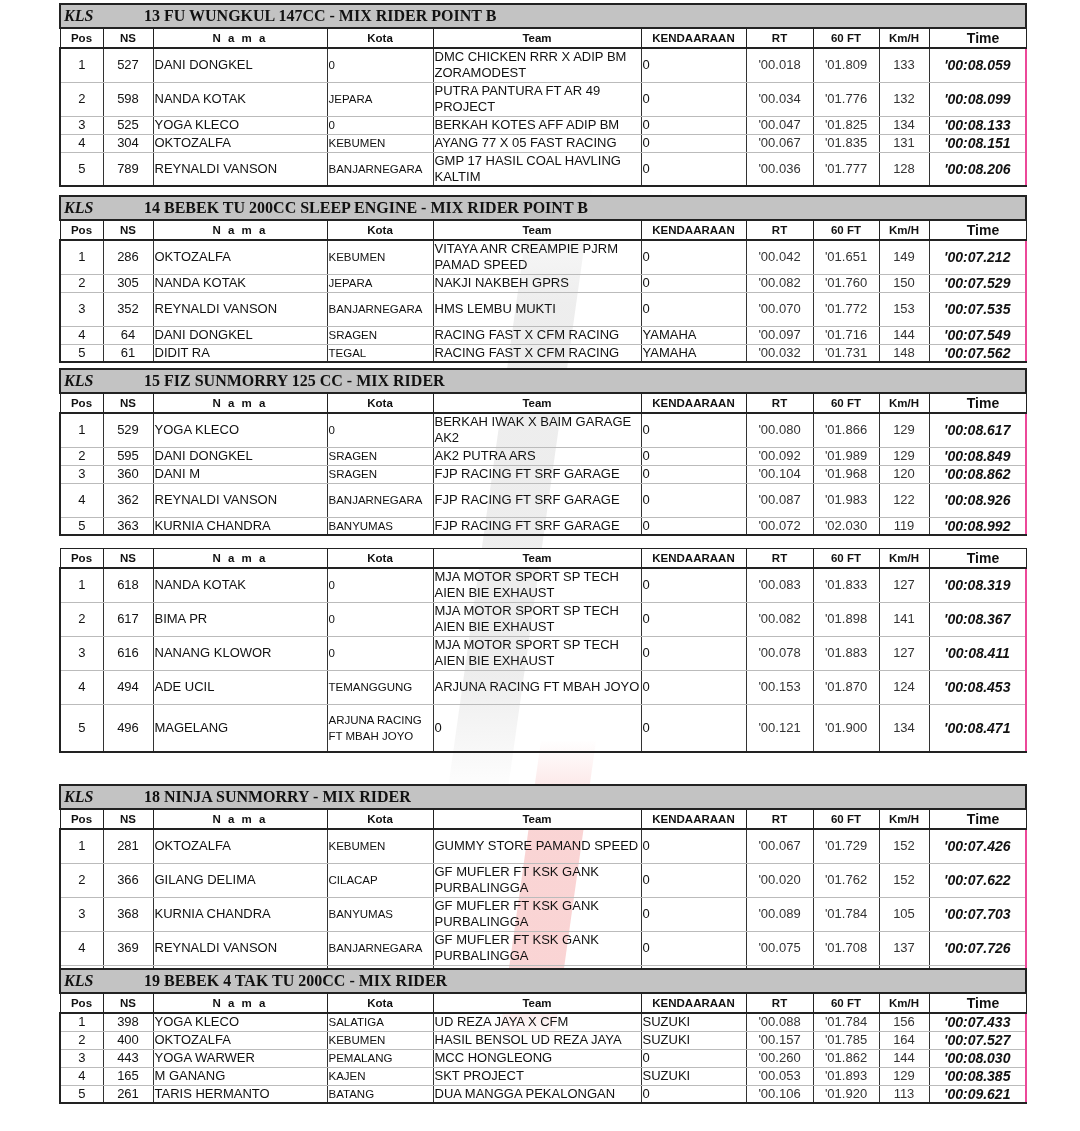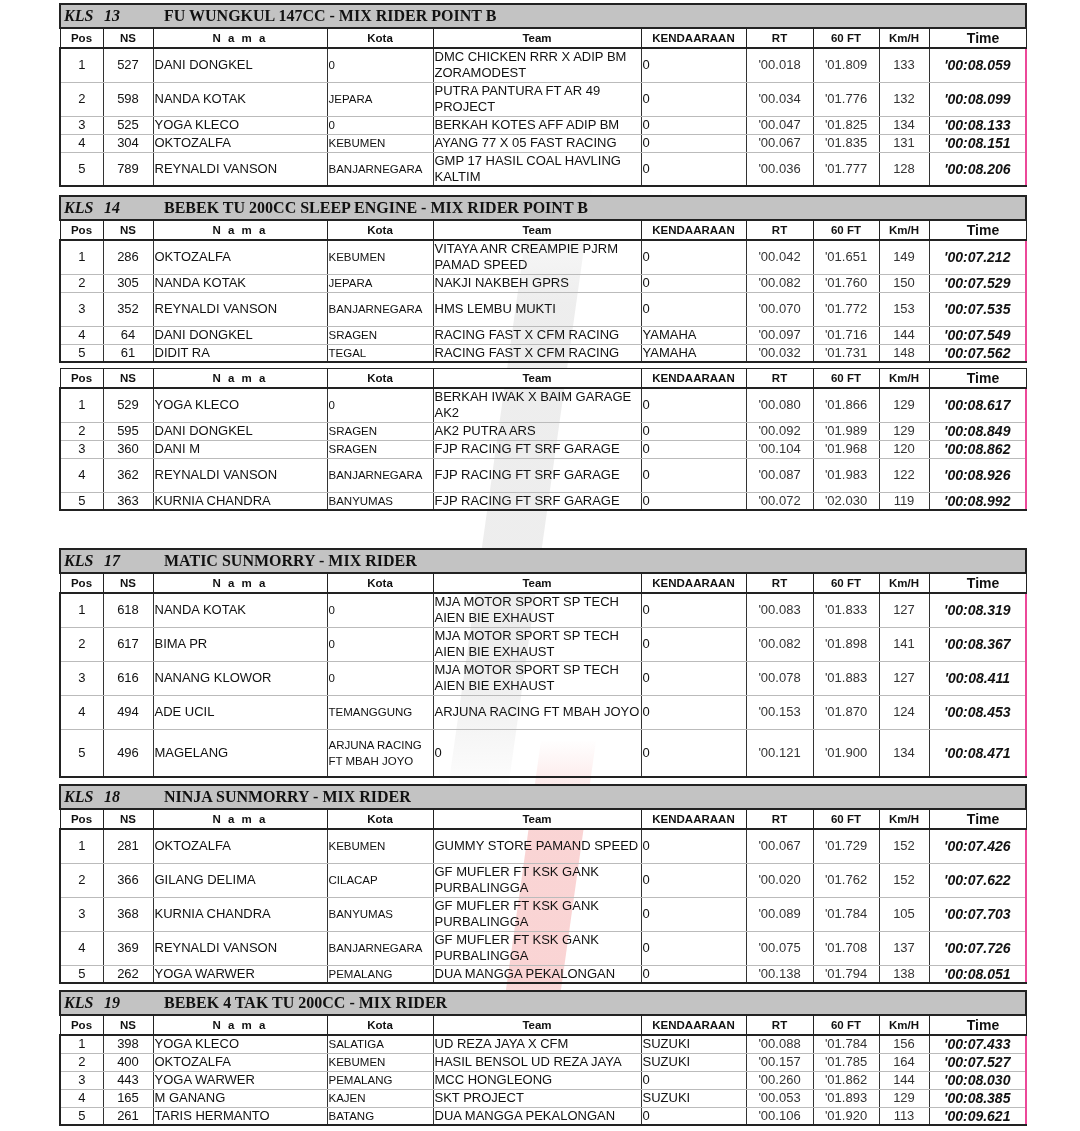--- a/index.html
+++ b/index.html
@@ -12,21 +12,21 @@
                     transform: skewX(-8deg); }
   .watermark .wm2 { position: absolute; left: 50px; top: 560px; width: 55px; height: 300px;
                     background: linear-gradient(180deg, rgba(230,60,60,0.0), rgba(230,60,60,0.22) 30%, rgba(230,60,60,0.22) 80%, rgba(230,60,60,0.0));
                     transform: skewX(-8deg); }
   .block { position: absolute; left: 59px; width: 966px; z-index: 1; }
   table { border-collapse: collapse; width: 966px; table-layout: fixed; }
   .title-row td { background: #c3c3c3; border: 2px solid #222; height: 22px; padding: 0 0 0 3px;
                   font-family: "Liberation Serif", serif; font-weight: bold; font-size: 16px;
                   white-space: nowrap; }
   .title-row .kls { font-style: italic; display: inline-block; width: 40px; }
-  .title-row .num { font-style: italic; display: inline-block; width: 56px; text-align: left; }
+  .title-row .num { display: inline-block; width: 56px; text-align: right; }
   th { font-size: 11.5px; font-weight: bold; border: 1px solid #222; border-bottom: 2px solid #222;
        height: 18px; padding: 0; text-align: center; background: #fff; }
   th.time-h { font-size: 14px; padding-left: 11px; }
   th.nama-h { letter-spacing: 2px; }
   td.c { border: 1px solid #333; border-top: 1px solid #bbb; border-bottom: 1px solid #bbb;
          font-size: 13px; padding: 0 1px; line-height: 16px; vertical-align: middle; background: transparent; }
   td.pos, td.ns, td.rt, td.ft, td.kmh { text-align: center; }
   td.kota { font-size: 11.5px; }
   td.team { font-size: 13px; line-height: 16px; }
   td.time { font-weight: bold; font-size: 14px; text-align: center; }
@@ -247,20 +247,123 @@
     <td class="c rt">'00.032</td>
     <td class="c ft">'01.731</td>
     <td class="c kmh">148</td>
     <td class="c time">'00:07.562</td>
   </tr>
 </tbody>
     </table>
   </div>
 
   <div class="block" style="top: 368px;">
+    <table>
+      <colgroup>
+        <col class="cpos">
+          <col class="cns">
+          <col class="cnama">
+          <col class="ckota">
+          <col class="cteam">
+        <col class="cken">
+          <col class="crt">
+          <col class="cft">
+          <col class="ckmh">
+          <col class="ctime">
+      </colgroup>
+      <thead>
+        <tr class="title-row">
+          <td colspan="10">
+            <span class="kls">KLS</span><span class="num">15</span>
+            <span>FIZ SUNMORRY 125 CC - MIX RIDER</span>
+          </td>
+        </tr>
+        <tr>
+          <th>Pos</th>
+          <th>NS</th>
+          <th class="nama-h">N a m a</th>
+          <th>Kota</th>
+          <th>Team</th>
+          <th>KENDAARAAN</th>
+          <th>RT</th>
+          <th>60 FT</th>
+          <th>Km/H</th>
+          <th class="time-h">Time</th>
+        </tr>
+      </thead>
+      <tbody>
+  <tr style="height: 34px;">
+    <td class="c pos">1</td>
+    <td class="c ns">529</td>
+    <td class="c nama">YOGA KLECO</td>
+    <td class="c kota">0</td>
+    <td class="c team">BERKAH IWAK X BAIM GARAGE AK2</td>
+    <td class="c ken">0</td>
+    <td class="c rt">'00.080</td>
+    <td class="c ft">'01.866</td>
+    <td class="c kmh">129</td>
+    <td class="c time">'00:08.617</td>
+  </tr>
+
+  <tr style="height: 18px;">
+    <td class="c pos">2</td>
+    <td class="c ns">595</td>
+    <td class="c nama">DANI DONGKEL</td>
+    <td class="c kota">SRAGEN</td>
+    <td class="c team">AK2 PUTRA ARS</td>
+    <td class="c ken">0</td>
+    <td class="c rt">'00.092</td>
+    <td class="c ft">'01.989</td>
+    <td class="c kmh">129</td>
+    <td class="c time">'00:08.849</td>
+  </tr>
+
+  <tr style="height: 18px;">
+    <td class="c pos">3</td>
+    <td class="c ns">360</td>
+    <td class="c nama">DANI M</td>
+    <td class="c kota">SRAGEN</td>
+    <td class="c team">FJP RACING FT SRF GARAGE</td>
+    <td class="c ken">0</td>
+    <td class="c rt">'00.104</td>
+    <td class="c ft">'01.968</td>
+    <td class="c kmh">120</td>
+    <td class="c time">'00:08.862</td>
+  </tr>
+
+  <tr style="height: 34px;">
+    <td class="c pos">4</td>
+    <td class="c ns">362</td>
+    <td class="c nama">REYNALDI VANSON</td>
+    <td class="c kota">BANJARNEGARA</td>
+    <td class="c team">FJP RACING FT SRF GARAGE</td>
+    <td class="c ken">0</td>
+    <td class="c rt">'00.087</td>
+    <td class="c ft">'01.983</td>
+    <td class="c kmh">122</td>
+    <td class="c time">'00:08.926</td>
+  </tr>
+
+  <tr class="last" style="height: 18px;">
+    <td class="c pos">5</td>
+    <td class="c ns">363</td>
+    <td class="c nama">KURNIA CHANDRA</td>
+    <td class="c kota">BANYUMAS</td>
+    <td class="c team">FJP RACING FT SRF GARAGE</td>
+    <td class="c ken">0</td>
+    <td class="c rt">'00.072</td>
+    <td class="c ft">'02.030</td>
+    <td class="c kmh">119</td>
+    <td class="c time">'00:08.992</td>
+  </tr>
+</tbody>
+    </table>
+  </div>
+
+  <div class="block" style="top: 548px;">
     <table>
       <colgroup>
         <col class="cpos">
           <col class="cns">
           <col class="cnama">
           <col class="ckota">
           <col class="cteam">
         <col class="cken">
           <col class="crt">
           <col class="cft">
@@ -277,123 +380,20 @@
           <th>KENDAARAAN</th>
           <th>RT</th>
           <th>60 FT</th>
           <th>Km/H</th>
           <th class="time-h">Time</th>
         </tr>
       </thead>
       <tbody>
   <tr style="height: 34px;">
     <td class="c pos">1</td>
-    <td class="c ns">529</td>
-    <td class="c nama">YOGA KLECO</td>
-    <td class="c kota">0</td>
-    <td class="c team">BERKAH IWAK X BAIM GARAGE AK2</td>
-    <td class="c ken">0</td>
-    <td class="c rt">'00.080</td>
-    <td class="c ft">'01.866</td>
-    <td class="c kmh">129</td>
-    <td class="c time">'00:08.617</td>
-  </tr>
-
-  <tr style="height: 18px;">
-    <td class="c pos">2</td>
-    <td class="c ns">595</td>
-    <td class="c nama">DANI DONGKEL</td>
-    <td class="c kota">SRAGEN</td>
-    <td class="c team">AK2 PUTRA ARS</td>
-    <td class="c ken">0</td>
-    <td class="c rt">'00.092</td>
-    <td class="c ft">'01.989</td>
-    <td class="c kmh">129</td>
-    <td class="c time">'00:08.849</td>
-  </tr>
-
-  <tr style="height: 18px;">
-    <td class="c pos">3</td>
-    <td class="c ns">360</td>
-    <td class="c nama">DANI M</td>
-    <td class="c kota">SRAGEN</td>
-    <td class="c team">FJP RACING FT SRF GARAGE</td>
-    <td class="c ken">0</td>
-    <td class="c rt">'00.104</td>
-    <td class="c ft">'01.968</td>
-    <td class="c kmh">120</td>
-    <td class="c time">'00:08.862</td>
-  </tr>
-
-  <tr style="height: 34px;">
-    <td class="c pos">4</td>
-    <td class="c ns">362</td>
-    <td class="c nama">REYNALDI VANSON</td>
-    <td class="c kota">BANJARNEGARA</td>
-    <td class="c team">FJP RACING FT SRF GARAGE</td>
-    <td class="c ken">0</td>
-    <td class="c rt">'00.087</td>
-    <td class="c ft">'01.983</td>
-    <td class="c kmh">122</td>
-    <td class="c time">'00:08.926</td>
-  </tr>
-
-  <tr class="last" style="height: 18px;">
-    <td class="c pos">5</td>
-    <td class="c ns">363</td>
-    <td class="c nama">KURNIA CHANDRA</td>
-    <td class="c kota">BANYUMAS</td>
-    <td class="c team">FJP RACING FT SRF GARAGE</td>
-    <td class="c ken">0</td>
-    <td class="c rt">'00.072</td>
-    <td class="c ft">'02.030</td>
-    <td class="c kmh">119</td>
-    <td class="c time">'00:08.992</td>
-  </tr>
-</tbody>
-    </table>
-  </div>
-
-  <div class="block" style="top: 548px;">
-    <table>
-      <colgroup>
-        <col class="cpos">
-          <col class="cns">
-          <col class="cnama">
-          <col class="ckota">
-          <col class="cteam">
-        <col class="cken">
-          <col class="crt">
-          <col class="cft">
-          <col class="ckmh">
-          <col class="ctime">
-      </colgroup>
-      <thead>
-        <tr class="title-row">
-          <td colspan="10">
-            <span class="kls">KLS</span><span class="num">17</span>
-            <span>MATIC SUNMORRY - MIX RIDER</span>
-          </td>
-        </tr>
-        <tr>
-          <th>Pos</th>
-          <th>NS</th>
-          <th class="nama-h">N a m a</th>
-          <th>Kota</th>
-          <th>Team</th>
-          <th>KENDAARAAN</th>
-          <th>RT</th>
-          <th>60 FT</th>
-          <th>Km/H</th>
-          <th class="time-h">Time</th>
-        </tr>
-      </thead>
-      <tbody>
-  <tr style="height: 34px;">
-    <td class="c pos">1</td>
     <td class="c ns">618</td>
     <td class="c nama">NANDA KOTAK</td>
     <td class="c kota">0</td>
     <td class="c team">MJA MOTOR SPORT SP TECH AIEN BIE EXHAUST</td>
     <td class="c ken">0</td>
     <td class="c rt">'00.083</td>
     <td class="c ft">'01.833</td>
     <td class="c kmh">127</td>
     <td class="c time">'00:08.319</td>
   </tr>
@@ -549,21 +549,21 @@
     <td class="c ken">0</td>
     <td class="c rt">'00.138</td>
     <td class="c ft">'01.794</td>
     <td class="c kmh">138</td>
     <td class="c time">'00:08.051</td>
   </tr>
 </tbody>
     </table>
   </div>
 
-  <div class="block" style="top: 990px;">
+  <div class="block" style="top: 968px;">
     <table>
       <colgroup>
         <col class="cpos">
           <col class="cns">
           <col class="cnama">
           <col class="ckota">
           <col class="cteam">
         <col class="cken">
           <col class="crt">
           <col class="cft">

